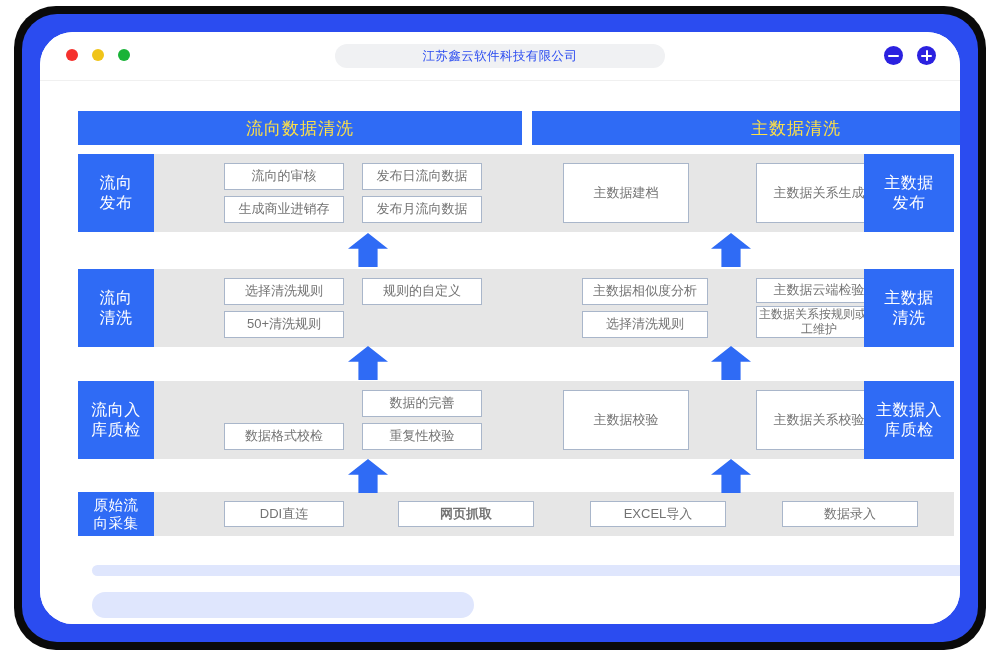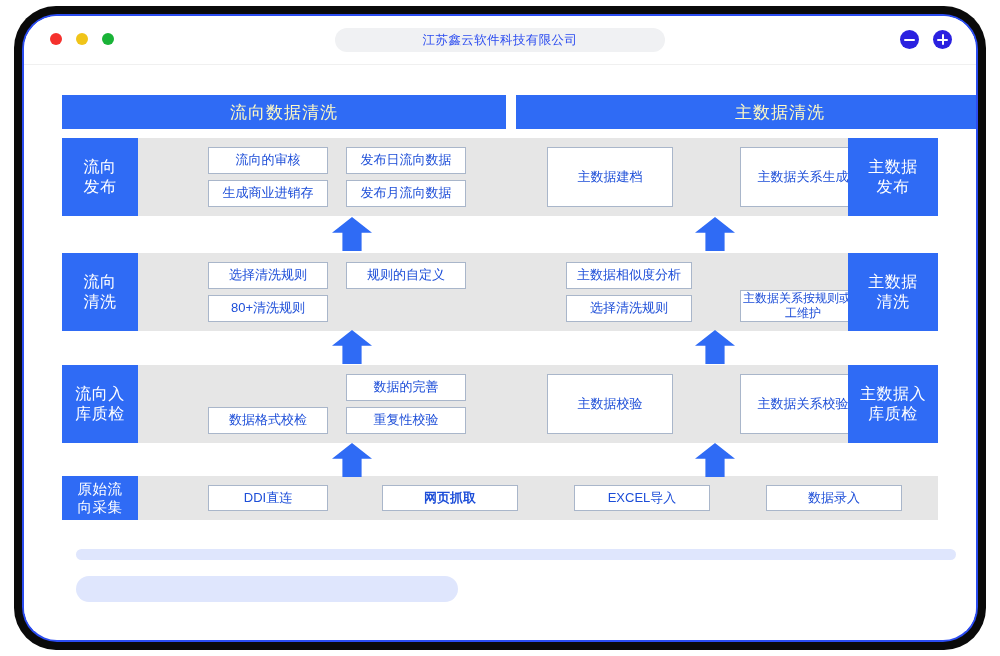--- a/index.html
+++ b/index.html
@@ -26,21 +26,21 @@
     box-sizing: border-box;
     padding: 8px;
   }
   .device-inner {
     position: relative;
     width: 100%;
     height: 100%;
     background: #2b4cf0;
     border-radius: 35px;
     box-sizing: border-box;
-    padding: 2px;
+    padding: 18px;
   }
   .screen {
     position: relative;
     width: 100%;
     height: 100%;
     background: #ffffff;
     border-radius: 33px;
     overflow: hidden;
   }
 
@@ -127,21 +127,21 @@
     width: 100%;
     height: 566px;
     background: #ffffff;
   }
 
   
   .tab {
     position: absolute;
     height: 34px;
     background: #2f6bf5;
-    color: #fef9c3;
+    color: #fde047;
     display: flex;
     align-items: center;
     justify-content: center;
     font-size: 17px;
     letter-spacing: 1px;
   }
   .tab.left  { left: 38px;  top: 30px; width: 444px; }
   .tab.right { left: 492px; top: 30px; width: 528px; }
 
   
@@ -176,21 +176,21 @@
   .row.r4 .rowlabel.l { font-size: 14.5px; }
 
   .cell {
     position: absolute;
     background: #ffffff;
     border: 1px solid #a9b6ca;
     display: flex;
     align-items: center;
     justify-content: center;
     text-align: center;
-    color: #1d4ed8;
+    color: #737373;
     font-size: 13px;
     line-height: 1.25;
     box-sizing: border-box;
     padding: 0 2px;
   }
 
   
   .c-a1 { left: 146px; top: 9px;  width: 120px; height: 27px; }
   .c-a2 { left: 146px; top: 42px; width: 120px; height: 27px; }
   .c-b1 { left: 284px; top: 9px;  width: 120px; height: 27px; }
@@ -276,24 +276,25 @@
           <div class="rowlabel r">
             <span><span>主数据</span><br><span>发布</span></span>
           </div>
         </div>
 
         <div class="row r2">
           <div class="rowlabel l">
             <span><span>流向</span><br><span>清洗</span></span>
           </div>
           <div class="cell c-a1">选择清洗规则</div>
-          <div class="cell c-a2">80+清洗规则</div>
+          <div class="cell c-a2">50+清洗规则</div>
           <div class="cell c-b1">规则的自定义</div>
           <div class="cell c-c1">主数据相似度分析</div>
           <div class="cell c-c2">选择清洗规则</div>
+          <div class="cell c-d1">主数据云端检验</div>
           <div class="cell c-d2">主数据关系按规则或手工维护</div>
           <div class="rowlabel r">
             <span><span>主数据</span><br><span>清洗</span></span>
           </div>
         </div>
 
         <div class="row r3">
           <div class="rowlabel l">
             <span><span>流向入</span><br><span>库质检</span></span>
           </div>

